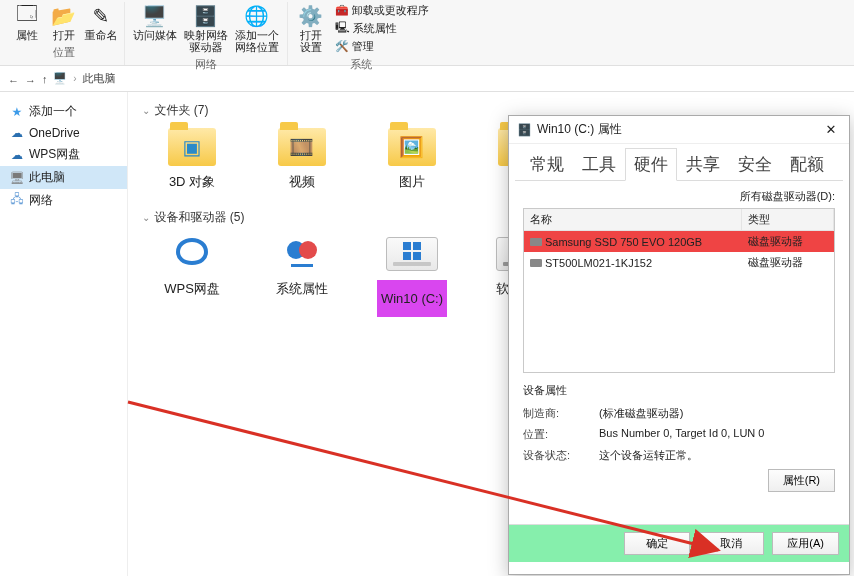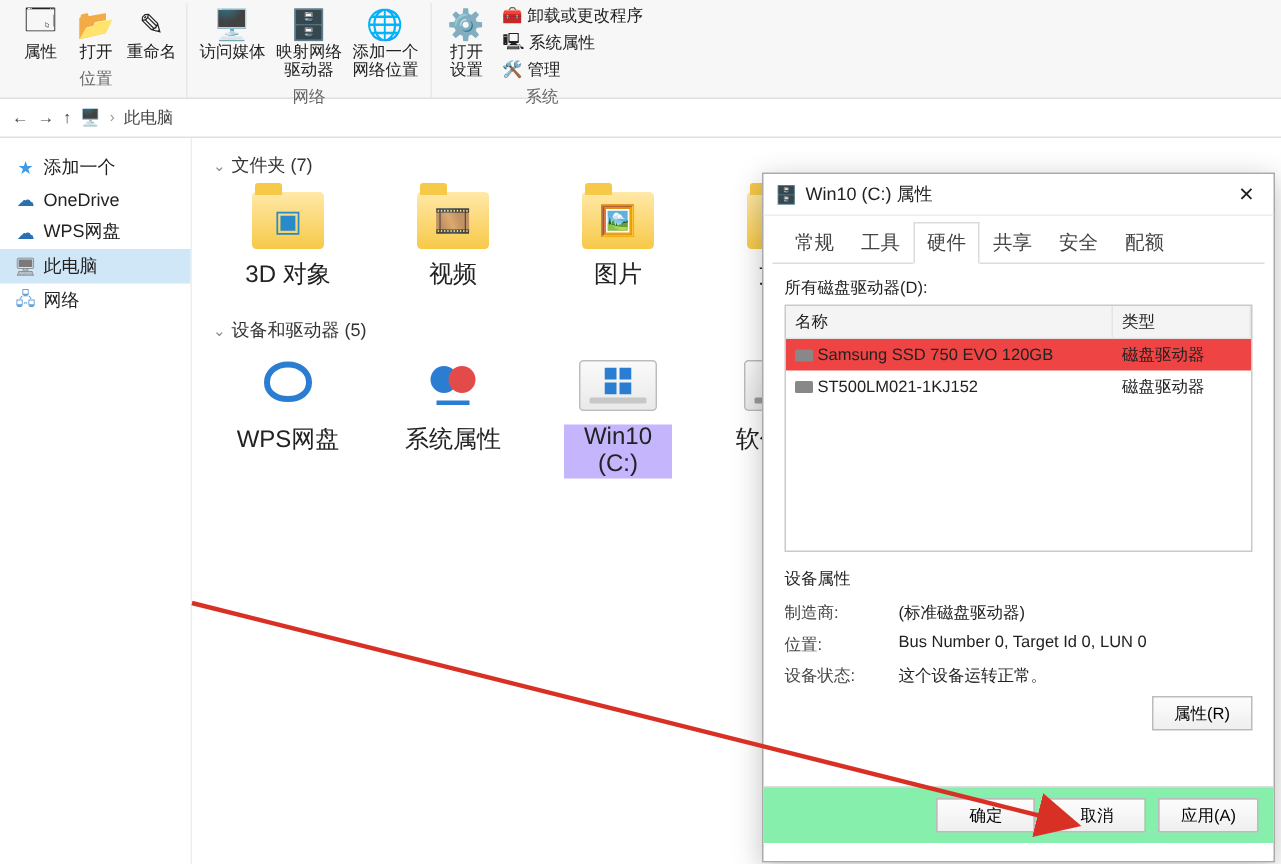--- a/index.html
+++ b/index.html
@@ -28,44 +28,44 @@
 .sb-item { display: flex; align-items: center; gap: 5px; padding: 3px 10px; font-size: 12px; cursor: default; }
 .sb-item.active { background: #d0e7f8; }
 .sb-item .ic { width: 14px; height: 14px; display: inline-flex; align-items: center; justify-content: center; }
 
 .content { flex: 1; padding: 10px 14px; overflow: hidden; }
 .section-hdr { display: flex; align-items: center; gap: 4px; font-size: 12px; color: #333; margin-bottom: 6px; }
 .section-hdr .chev { color: #888; font-size: 10px; }
 .items { display: flex; gap: 38px; margin-left: 14px; margin-bottom: 18px; }
 .fitem { display: flex; flex-direction: column; align-items: center; width: 72px; cursor: default; }
 .fitem .thumb { width: 56px; height: 44px; display: flex; align-items: center; justify-content: center; }
-.fitem .cap { font-size: 16px; margin-top: 4px; text-align: center; }
-.fitem.sel .cap { background: #c4b5fd; padding: 0 4px; }
+.fitem .cap { font-size: 13px; margin-top: 4px; text-align: center; }
+.fitem.sel .cap { background: #d946ef; padding: 11px 4px; }
 
 
 .folder { width: 48px; height: 38px; background: linear-gradient(#ffe9a8,#f7c948); border-radius: 3px; position: relative; }
 .folder::before { content: ""; position: absolute; top: -6px; left: 2px; width: 18px; height: 8px; background: #f7c948; border-radius: 2px 2px 0 0; }
 .folder .inner { position: absolute; inset: 6px; display: flex; align-items: center; justify-content: center; font-size: 20px; }
 
 
 .drive { width: 52px; height: 34px; border: 1px solid #bcbcbc; border-radius: 3px; background: linear-gradient(#fafafa,#e9e9e9); position: relative; }
 .drive::after { content: ""; position: absolute; bottom: 4px; left: 6px; right: 6px; height: 4px; background: #c7c7c7; border-radius: 1px; }
 .drive.soft::after { background: #9b9b9b; }
 .drive .winlogo { position: absolute; top: 4px; left: 50%; transform: translateX(-50%); width: 18px; height: 18px; }
 
 
 .dialog { position: absolute; top: 115px; left: 508px; width: 342px; height: 460px; background: #fff; border: 1px solid #aaa; box-shadow: 0 4px 18px rgba(0,0,0,0.25); }
 .dlg-title { height: 28px; display: flex; align-items: center; justify-content: space-between; padding: 0 6px 0 8px; font-size: 12px; border-bottom: 1px solid #eee; }
 .dlg-title .t { display: flex; align-items: center; gap: 5px; }
 .dlg-close { width: 24px; text-align: center; cursor: default; font-size: 13px; }
 .tabs { display: flex; border-bottom: 1px solid #dcdcdc; padding: 0 6px; margin: 4px 6px 0 6px; }
-.tab { padding: 4px 8px; font-size: 13px; border: 1px solid transparent; margin-bottom: -1px; cursor: default; color: #444; }
+.tab { padding: 4px 8px; font-size: 17px; border: 1px solid transparent; margin-bottom: -1px; cursor: default; color: #444; }
 .tab.active { border: 1px solid #dcdcdc; border-bottom: 1px solid #fff; background: #fff; }
 .dlg-body { padding: 8px 14px; }
-.lbl-s { font-size: 11px; margin-bottom: 4px; }
+.lbl-s { font-size: 11px; margin-bottom: 4px; text-align: right; }
 .drv-list { border: 1px solid #c9c9c9; height: 165px; background: #fff; margin-bottom: 10px; }
 .drv-hdr { display: flex; background: #f4f4f4; border-bottom: 1px solid #e4e4e4; font-size: 11px; }
 .drv-hdr div { padding: 3px 6px; border-right: 1px solid #e4e4e4; }
 .drv-row { display: flex; font-size: 11px; padding: 2px 0; }
 .drv-row.sel { background: #ef4444; }
 .drv-row div { padding: 1px 6px; }
 .col-name { flex: 1; display: flex; align-items: center; gap: 3px; }
 .col-type { width: 92px; }
 .disk-ic { width: 12px; height: 8px; background: #888; border-radius: 1px; display: inline-block; }
 

